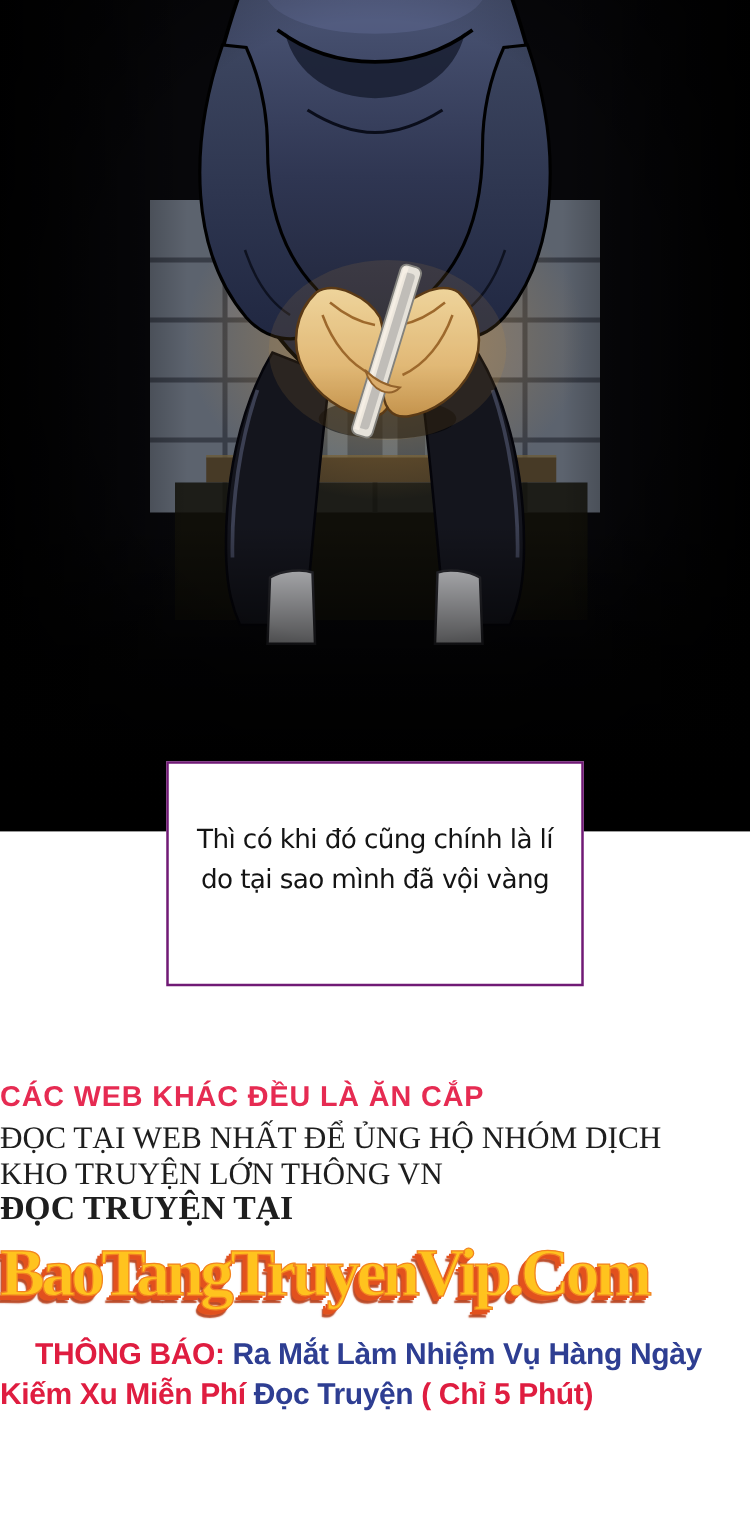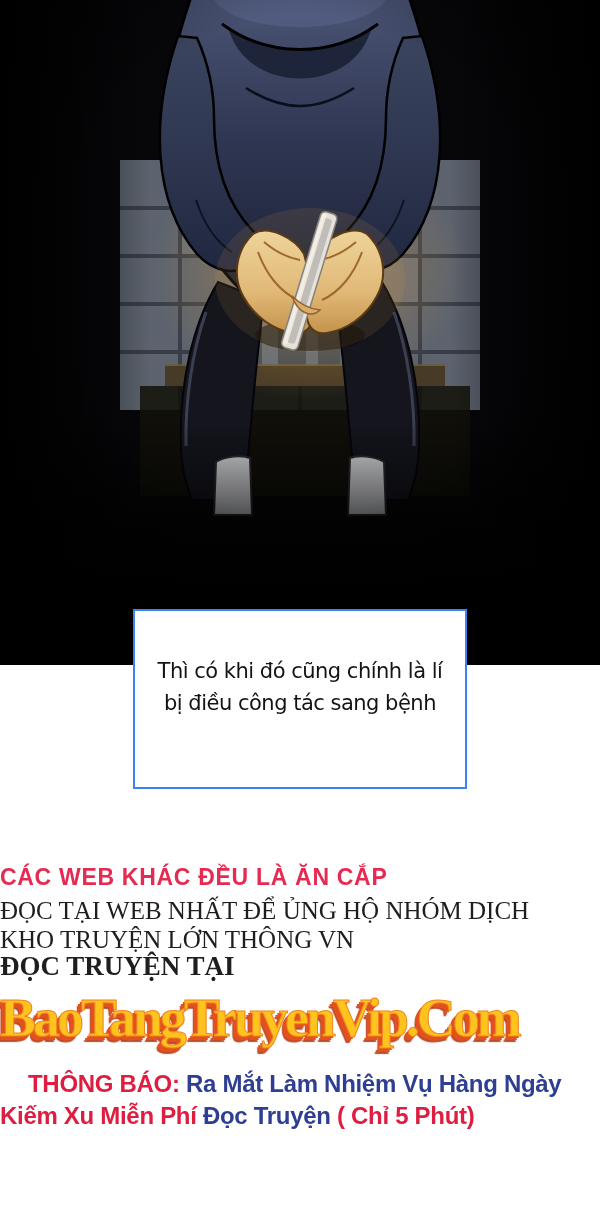--- a/index.html
+++ b/index.html
@@ -2,21 +2,21 @@
 <html style="--warning_red: #e62b52; --body_text: #1e1e1e; --logo_yellow: #ffc31e; --logo_outline: #f28420; --logo_shadow: #e2511e; --notice_red: #df1d40; --notice_blue: #2e3e92; --panel_bg: #07070a;"><head>
 <meta charset="utf-8">
 <style>
   html,body{margin:0;padding:0;background:#ffffff;}
   .page{position:relative;width:600px;height:1227px;background:#ffffff;overflow:hidden;
         font-family:"Liberation Sans","DejaVu Sans",sans-serif;}
   .art{position:absolute;left:0;top:0;width:600px;height:665px;background:#07070a;}
   .art svg{display:block;}
 
   .caption-box{position:absolute;left:133px;top:609px;width:334px;height:180px;
-    background:#ffffff;border:2px solid #3b82f6;box-sizing:border-box;
+    background:#ffffff;border:2px solid #701a75;box-sizing:border-box;
     padding-top:44px;text-align:center;z-index:5;}
   .cap-line{font-family:"DejaVu Sans",sans-serif;font-size:21px;line-height:32px;
     letter-spacing:-0.5px;color:#141414;white-space:nowrap;}
 
   .promo{position:absolute;left:0;top:0;width:600px;z-index:4;}
   .promo > div{position:absolute;width:600px;text-align:left;}
   .warn{top:863px;font-size:23px;line-height:28px;font-weight:bold;
     letter-spacing:0.7px;color:var(--warning_red,#e62b52);}
   .serif{font-family:"Liberation Serif","DejaVu Serif",serif;color:var(--body_text,#1e1e1e);}
   .l2{top:896px;font-size:25px;line-height:30px;}
@@ -158,21 +158,21 @@
 
       <rect width="600" height="665" fill="url(#vig)"></rect>
       <rect x="0" y="420" width="600" height="245" fill="url(#botFade)"></rect>
       <rect x="0" y="0" width="150" height="665" fill="url(#leftFade)"></rect>
       <rect x="450" y="0" width="150" height="665" fill="url(#rightFade)"></rect>
     </svg>
   </div>
 
   <div class="caption-box">
     <div class="cap-line">Thì có khi đó cũng chính là lí</div>
-    <div class="cap-line">bị điều công tác sang bệnh</div>
+    <div class="cap-line">do tại sao mình đã vội vàng</div>
   </div>
 
   <div class="promo">
     <div class="warn">CÁC WEB KHÁC ĐỀU LÀ ĂN CẮP</div>
     <div class="serif l2">ĐỌC TẠI WEB NHẤT ĐỂ ỦNG HỘ NHÓM DỊCH</div>
     <div class="serif l3">KHO TRUYỆN LỚN THÔNG VN</div>
     <div class="serif l4">ĐỌC TRUYỆN TẠI</div>
     <div class="logo">BaoTangTruyenVip.Com</div>
     <div class="notice n1">
       <span class="red">THÔNG BÁO: </span><span class="blue">Ra Mắt Làm Nhiệm Vụ Hàng Ngày</span>

